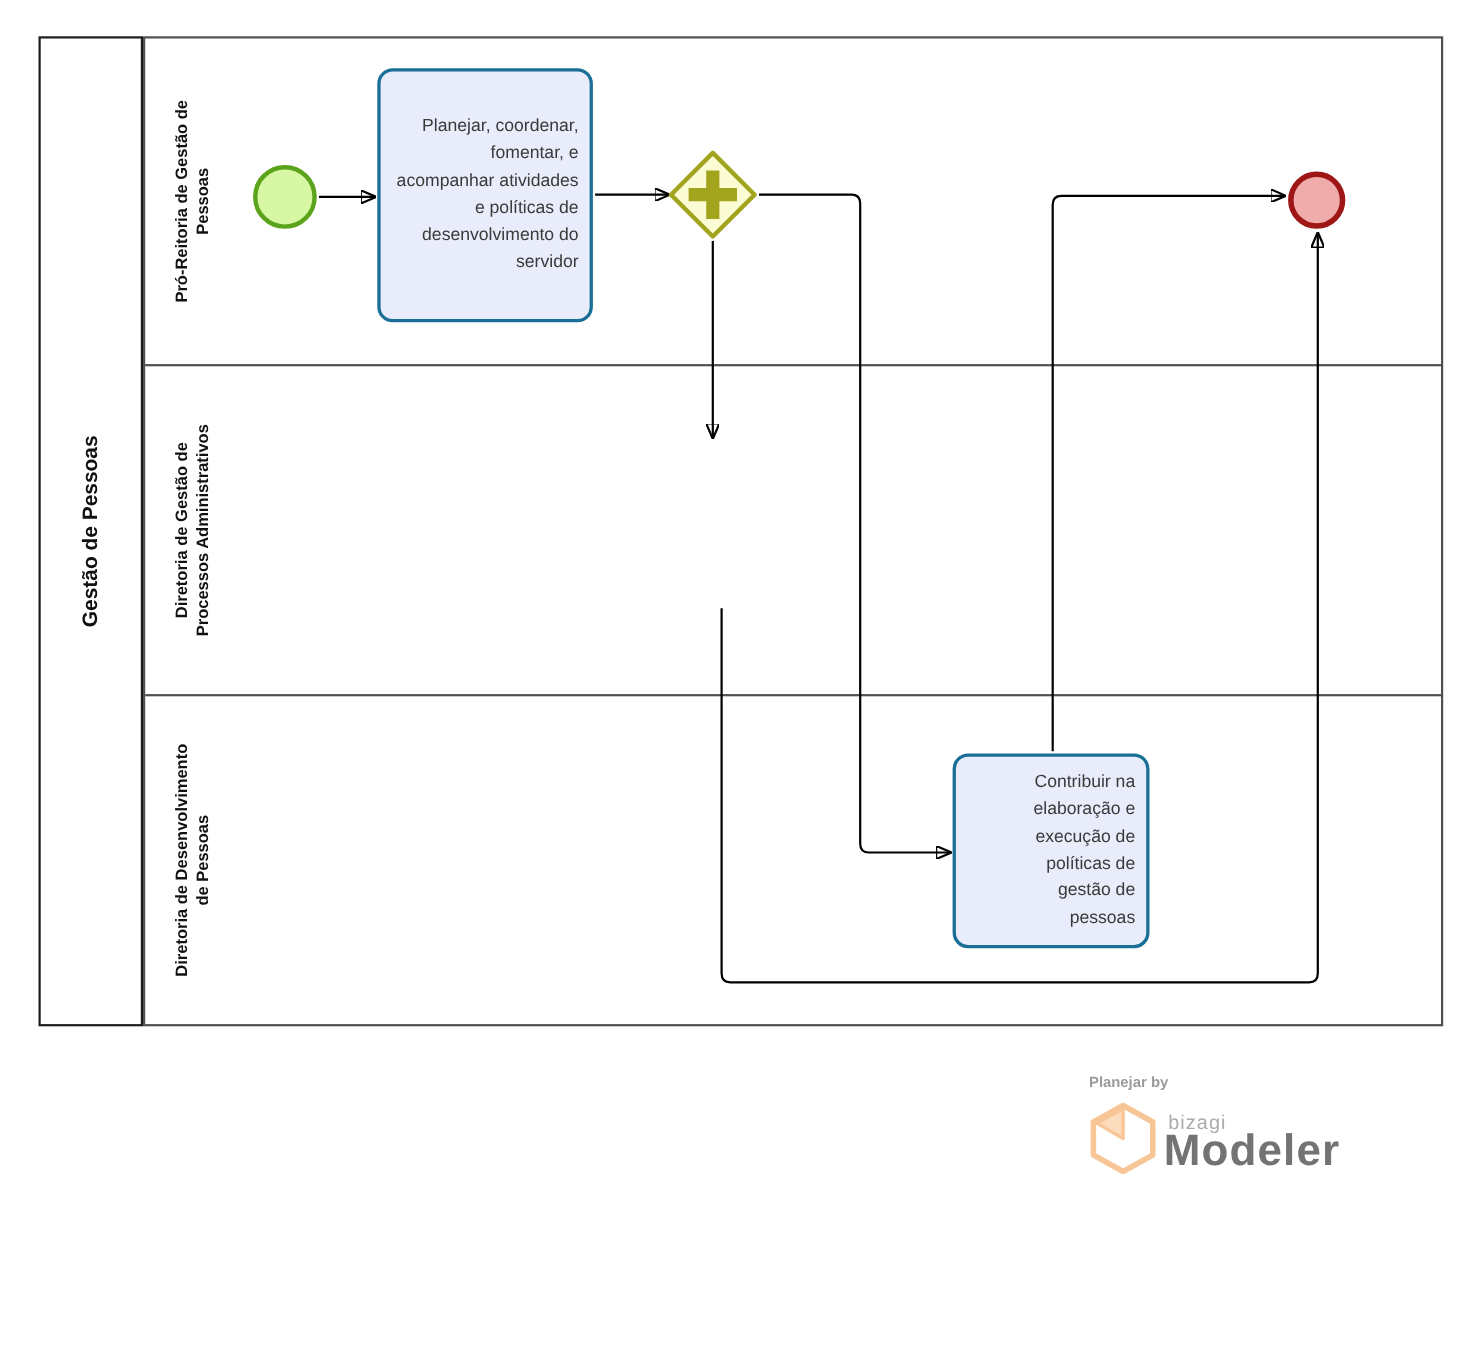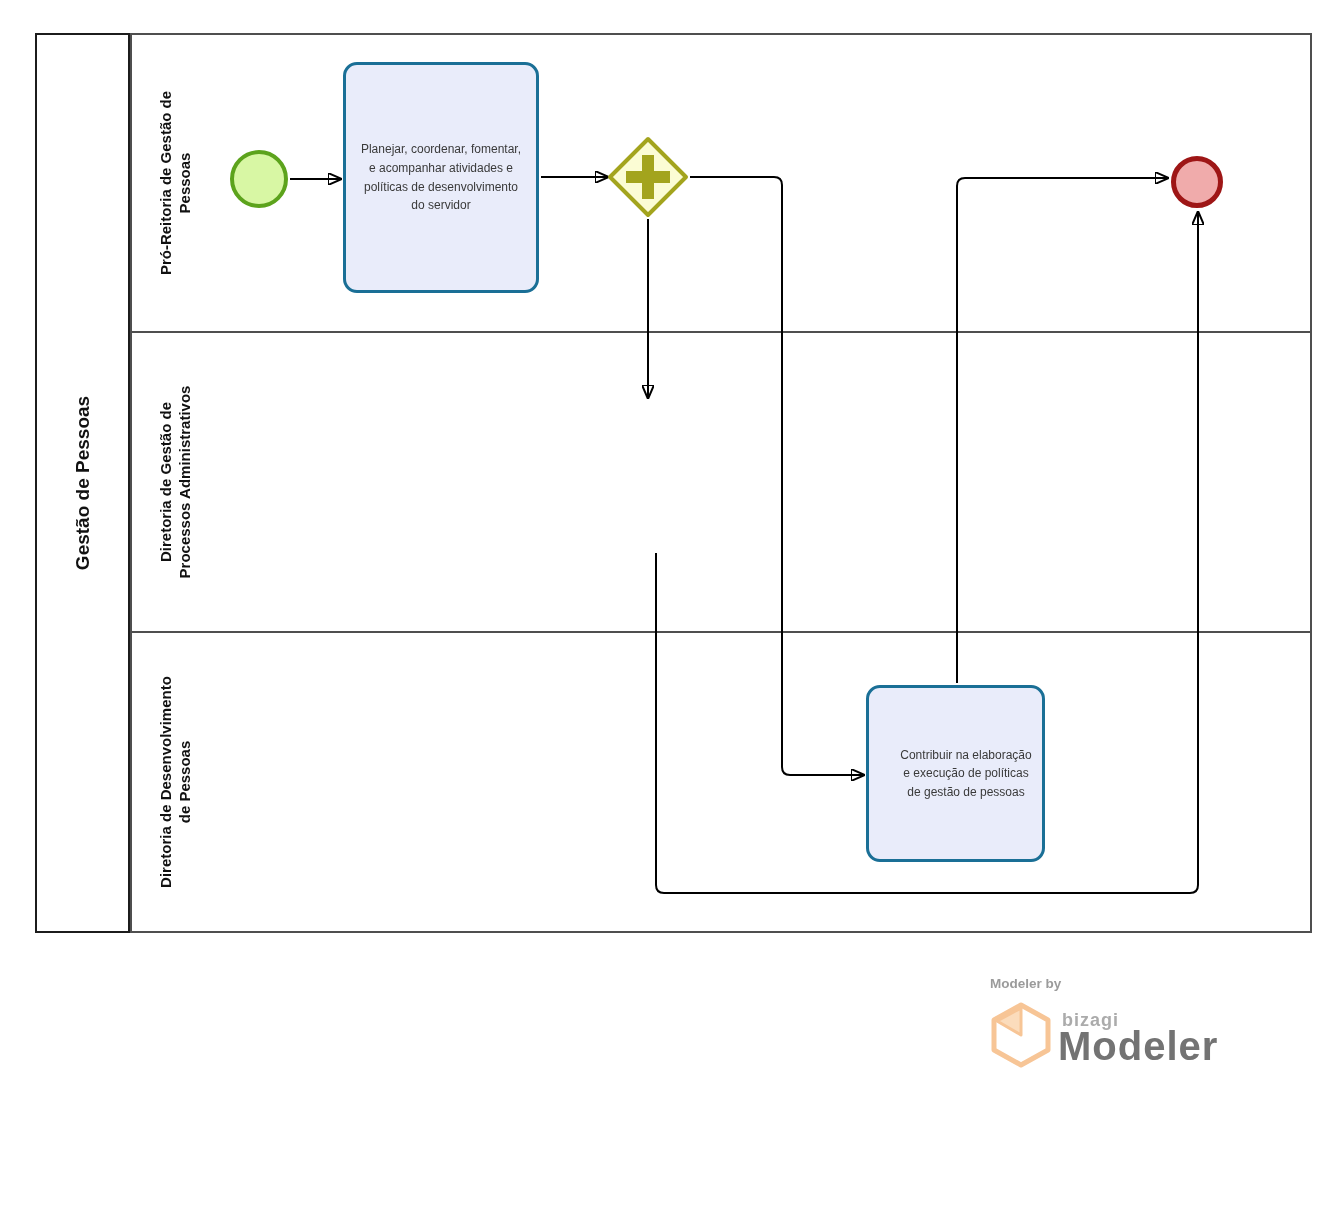--- a/index.html
+++ b/index.html
@@ -42,35 +42,35 @@
   .start-event{
     left:230px;top:150px;width:58px;height:58px;
     background:#d8f7a4;border:4px solid #5ca31c;
   }
   .end-event{
     left:1171px;top:156px;width:52px;height:52px;
     background:#f0abab;border:5px solid #9e1616;
   }
   .task{
     background:#e9ecfa;border:3px solid #1a6f96;border-radius:14px;
-    display:flex;align-items:center;justify-content:center;text-align:center;
-    font-size:12px;line-height:1.55;color:#3a3a3a;padding:6px 10px;
+    display:flex;align-items:center;justify-content:center;text-align:right;
+    font-size:16px;line-height:1.55;color:#3a3a3a;padding:6px 10px;
   }
   .task-1{left:343px;top:62px;width:196px;height:231px;}
   .task-2{left:556px;top:400px;width:178px;height:151px;}
   .task-3{left:866px;top:685px;width:179px;height:177px;padding-left:31px;}
   .gateway{left:606px;top:135px;width:84px;height:84px;}
   
   .flows{position:absolute;left:0;top:0;z-index:2;pointer-events:none;}
   .flows path{stroke:#000;stroke-width:2;fill:none;}
   
   .logo{position:absolute;left:988px;top:976px;width:270px;height:100px;z-index:4;}
   .powered-by{position:absolute;left:2px;top:0;font-size:13.5px;font-weight:600;color:#9b9b9b;}
   .logo-hex{position:absolute;left:2px;top:26px;}
-  .logo-bizagi{position:absolute;left:74px;top:34px;font-size:18px;font-weight:700;color:#ababab;letter-spacing:1px;}
+  .logo-bizagi{position:absolute;left:74px;top:34px;font-size:18px;font-weight:400;color:#ababab;letter-spacing:1px;}
   .logo-modeler{position:absolute;left:70px;top:48px;font-size:40px;font-weight:600;color:#737373;letter-spacing:1px;}
 </style>
 </head>
 <body>
 
 <div class="canvas">
 
   <div class="pool-header">
     <div class="pool-title">Gestão de Pessoas</div>
   </div>
@@ -121,21 +121,21 @@
   </div>
 
 
   <div class="node task task-3">
     <span>Contribuir na elaboração e execução de políticas de gestão de pessoas</span>
   </div>
 
   <div class="node event end-event"></div>
 
   <div class="logo">
-    <div class="powered-by">Modeler by</div>
+    <div class="powered-by">Planejar by</div>
     <svg class="logo-hex" width="62" height="66" viewBox="0 0 62 66">
       <polygon points="31,3 58,18 58,48 31,63 4,48 4,18" fill="none" stroke="#f7c596" stroke-width="5" stroke-linejoin="round"></polygon>
       <polygon points="31,6 31,33 7,19" fill="#fbdcbc" stroke="#f7c596" stroke-width="3" stroke-linejoin="round"></polygon>
     </svg>
     <div class="logo-bizagi">bizagi</div>
     <div class="logo-modeler">Modeler</div>
   </div>
 
 </div>
 

